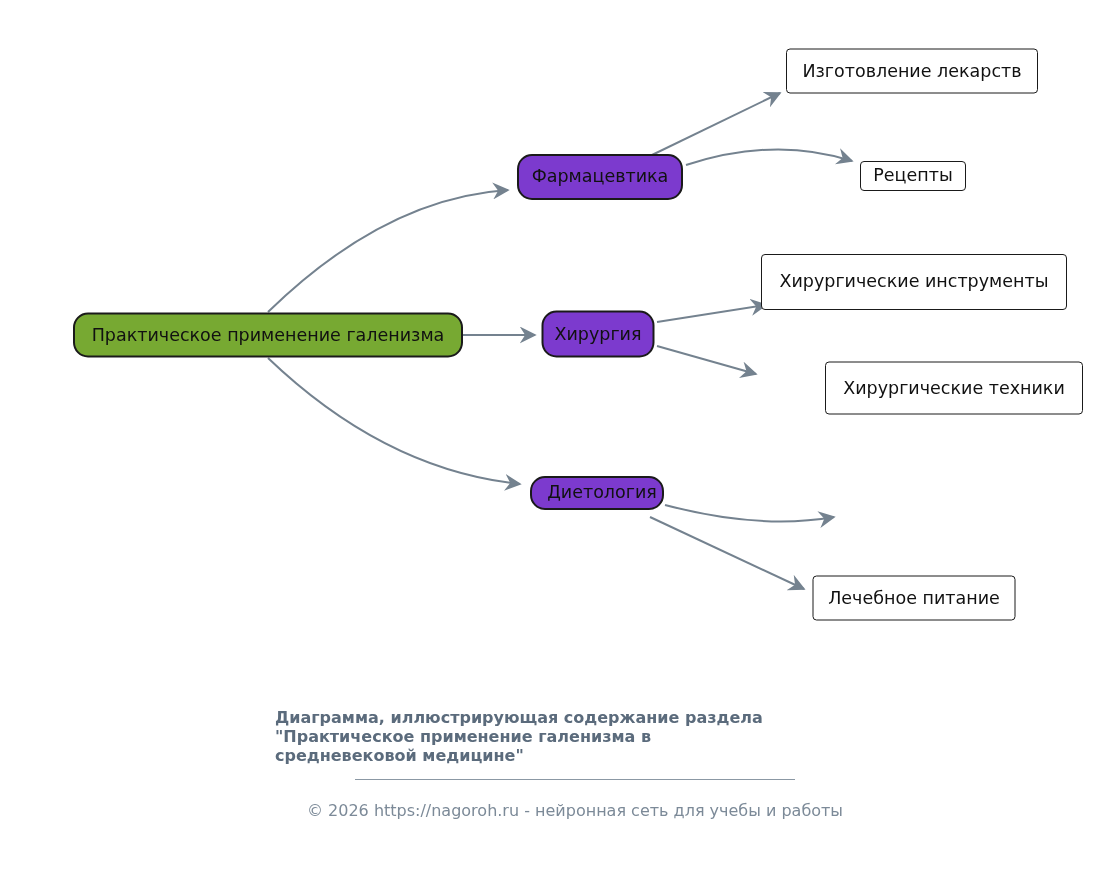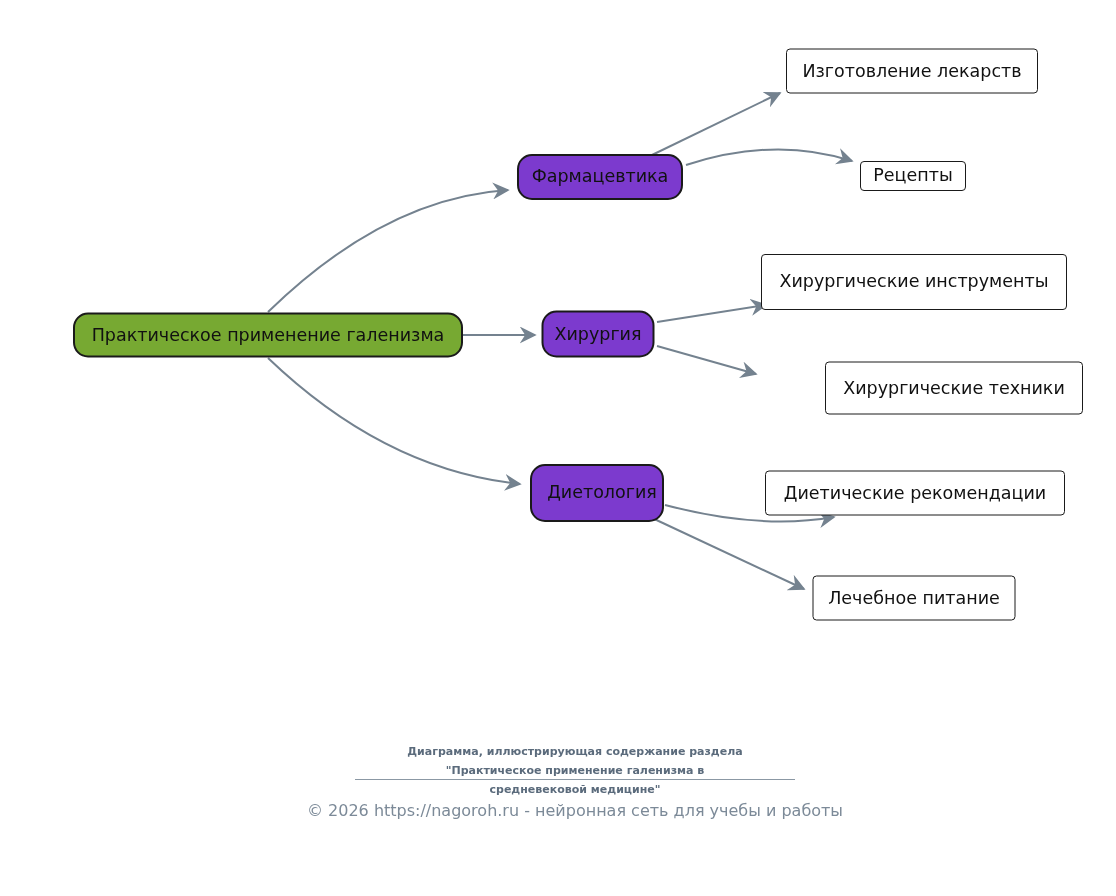--- a/index.html
+++ b/index.html
@@ -45,26 +45,26 @@
     color: #111111;
     white-space: nowrap;
     line-height: 1;
   }
   .node.root   { background: var(--root-fill); margin-left: 24px; }
   .node.branch { background: var(--branch-fill); }
   .node.leaf   { background: var(--leaf-fill); border-width: 1.7px; border-radius: 4px; }
   .caption-block {
     position: absolute;
     left: 275px;
-    top: 742px;
+    top: 708px;
     width: 600px;
-    text-align: center;
+    text-align: left;
     color: var(--caption-color);
     font-weight: bold;
-    font-size: 11px;
+    font-size: 16px;
     line-height: 19px;
   }
   .divider {
     position: absolute;
     left: 355px;
     top: 779px;
     width: 440px;
     border-top: 1.5px solid #8b98a4;
   }
   .footer-text {
@@ -111,34 +111,31 @@
   <div class="footer-text">© 2026 https://nagoroh.ru - нейронная сеть для учебы и работы</div>
 <div class="node root" style="left: 244px; top: 335px; width: 390px; height: 45px;">
       <span>Практическое применение галенизма</span>
     </div>
     <div class="node branch" style="left: 600px; top: 177px; width: 166px; height: 46px; justify-content: center;">
       <span>Фармацевтика</span>
     </div>
     <div class="node branch" style="left: 598px; top: 334px; width: 113px; height: 47px;">
       <span>Хирургия</span>
     </div>
-    <div class="node branch" style="left: 597px; top: 493px; width: 134px; height: 58px; padding-left: 10px;">
+    <div class="node branch" style="left: 597px; top: 493px; width: 134px; height: 34px; padding-left: 10px;">
       <span>Диетология</span>
     </div>
     <div class="node leaf" style="left: 912px; top: 71px; width: 252px; height: 45px;">
       <span>Изготовление лекарств</span>
     </div>
     <div class="node leaf" style="left: 913px; top: 176px; width: 106px; height: 30px;">
       <span>Рецепты</span>
     </div>
     <div class="node leaf" style="left: 914px; top: 282px; width: 306px; height: 56px;">
       <span>Хирургические инструменты</span>
     </div>
     <div class="node leaf" style="left: 954px; top: 388px; width: 258px; height: 53px;">
       <span>Хирургические техники</span>
     </div>
-    <div class="node leaf" style="left: 915px; top: 493px; width: 300px; height: 45px;">
-      <span>Диетические рекомендации</span>
-    </div>
     <div class="node leaf" style="left: 914px; top: 598px; width: 203px; height: 45px; text-align: center;">
       <span>Лечебное питание</span>
     </div>
   </div>
 
 </body></html>

